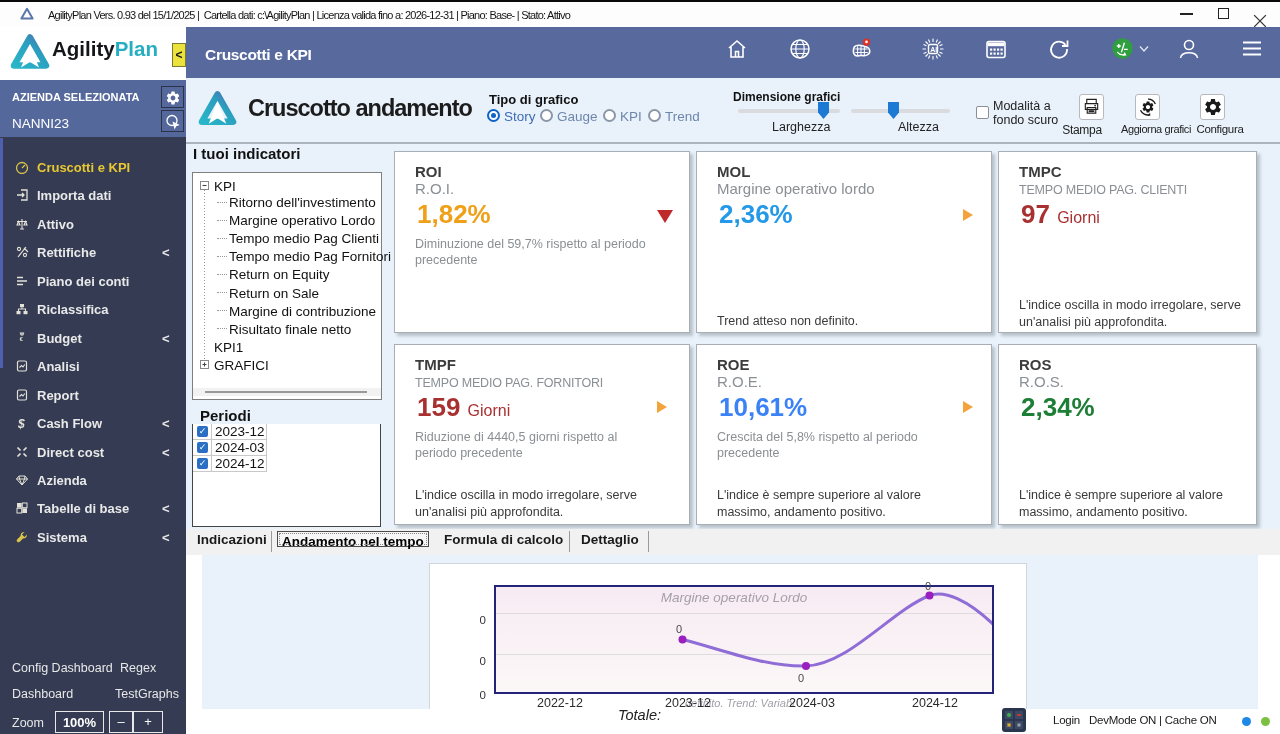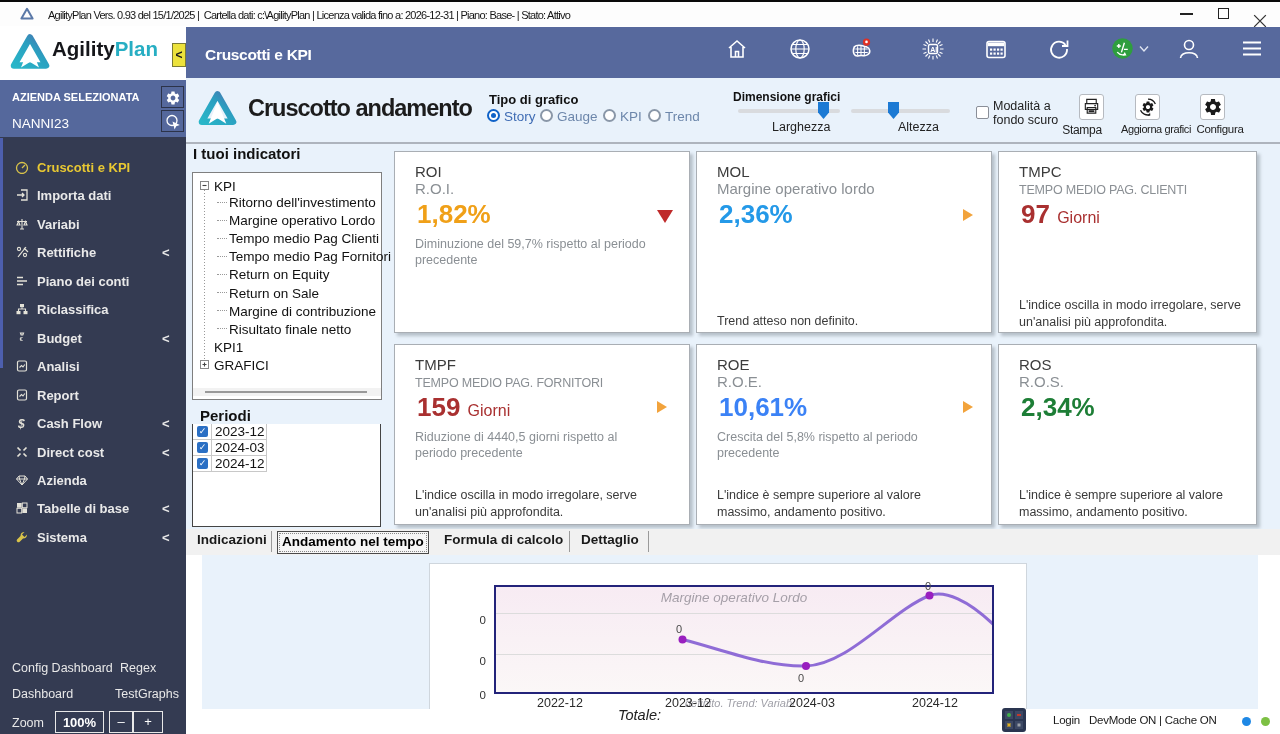--- a/index.html
+++ b/index.html
@@ -57,33 +57,33 @@
 #tree-sb{position:absolute;left:7px;top:244px;width:188px;height:8px;background:#f2f2f2}
 #tree-sb i{position:absolute;left:12px;top:3px;width:162px;height:2px;background:#999}
 #periodi-t{position:absolute;left:14px;top:263px;font-size:15px;font-weight:bold;color:#111}
 #perbox{position:absolute;left:6px;top:280px;width:189px;height:103px;background:#fff;border-left:1px solid #444;border-right:1px solid #444;border-bottom:1px solid #444}
 .prow{position:absolute;left:0;width:74px;height:16px;border-bottom:1px solid #c8c8c8;border-right:1px solid #c8c8c8}
 .prow .ck{position:absolute;left:4px;top:2px;width:11px;height:11px;background:#2a6fc4;border-radius:2px;color:#fff;font-size:9px;line-height:11px;text-align:center}
 .prow .lb{position:absolute;left:22px;top:0px;font-size:13.5px;color:#111}
 .prow .sep{position:absolute;left:18px;top:0;width:1px;height:16px;background:#c8c8c8}
 
 .card{position:absolute;background:#fff;border:1px solid #a9aeb4;box-shadow:3px 3px 3px rgba(110,120,130,.4)}
-.card .t1{position:absolute;left:20px;top:11px;font-size:15px;font-weight:normal;color:#3c3c3c}
+.card .t1{position:absolute;left:20px;top:11px;font-size:15px;font-weight:bold;color:#3c3c3c}
 .card .t2{position:absolute;left:20px;top:28px;font-size:15px;color:#8a8f94;white-space:nowrap}
 .card .val{position:absolute;left:22px;top:47px;font-size:26px;font-weight:bold;white-space:nowrap}
 .card .val small{font-size:16px;font-weight:normal}
 .card .desc{position:absolute;left:20px;top:85px;font-size:12.5px;color:#8a8f94;line-height:15.5px;width:245px}
 .card .note{position:absolute;left:20px;font-size:12.5px;color:#3a3a3a;line-height:16.5px;width:245px}
 .tri-d{position:absolute;width:0;height:0;border-left:8px solid transparent;border-right:8px solid transparent;border-top:13px solid #bf2a2a}
 .tri-r{position:absolute;width:0;height:0;border-top:6px solid transparent;border-bottom:6px solid transparent;border-left:10px solid #f2a33c}
 
 #tabbar{left:186px;top:529px;width:1094px;height:26px;background:#f1f1f1}
 .tab{position:absolute;top:3px;font-size:13.5px;font-weight:bold;color:#1a1a1a;white-space:nowrap}
 .tabsep{position:absolute;top:2px;width:1px;height:21px;background:#9a9a9a}
-#seltab{position:absolute;left:91px;top:2px;width:152px;height:23px;background:#f6f6f6;border:1px solid #4a4a4a;outline:1px dotted #888;outline-offset:-3px;text-align:center;font-size:13.5px;font-weight:bold;line-height:20px}
+#seltab{position:absolute;left:91px;top:2px;width:152px;height:16px;background:#f6f6f6;border:1px solid #4a4a4a;outline:1px dotted #888;outline-offset:-3px;text-align:center;font-size:13.5px;font-weight:bold;line-height:20px}
 
 #tabcontent{left:186px;top:555px;width:1094px;height:154px;background:#fff}
 #bluepanel{position:absolute;left:16px;top:0;width:1056px;height:154px;background:#e9f2fb}
 #chartbox{position:absolute;left:243px;top:8px;width:598px;height:146px;background:#fff;border:1px solid #cfd6dd;border-bottom:none}
 #charttitle{position:absolute;left:0;width:598px;top:3px;text-align:center;font-size:15.5px;font-weight:bold;color:#1a1a1a}
 #plot{position:absolute;left:64px;top:21px;width:500px;height:109px;border:2px solid #23237a;background:linear-gradient(180deg,#f7ebf3,#fbf7f7)}
 .gline{position:absolute;left:0;width:496px;height:1px;background:#dcdcdc}
 .ylab{position:absolute;font-size:11.5px;color:#333;width:20px;text-align:right}
 
 .xlab{position:absolute;font-size:12.5px;color:#2a2a2a;white-space:nowrap}
@@ -149,21 +149,21 @@
       <div class="mitem" style="top:161px">
         <svg class="ic" width="14" height="14" viewBox="0 0 14 14">
           <path d="M6 2 L12 2 L12 12 L6 12 M2 7 L9 7 M7 5 L9 7 L7 9" fill="none" stroke="#e4e2d8" stroke-width="1.3"></path>
         </svg>
         <span class="tx">Importa dati</span>
       </div>
       <div class="mitem" style="top:190px">
         <svg class="ic" width="14" height="14" viewBox="0 0 14 14">
           <path d="M7 2 L7 12 M5 12 L9 12 M2 4.5 L12 4.5 M3.5 4.5 L2 8 L5 8 Z M10.5 4.5 L9 8 L12 8 Z" fill="none" stroke="#e4e2d8" stroke-width="1.1"></path>
         </svg>
-        <span class="tx">Variabi</span>
+        <span class="tx">Attivo</span>
       </div>
       <div class="mitem" style="top:218px">
         <svg class="ic" width="14" height="14" viewBox="0 0 14 14">
           <circle cx="4" cy="4" r="1.6" fill="none" stroke="#e4e2d8" stroke-width="1.1"></circle>
           <circle cx="10" cy="10" r="1.6" fill="none" stroke="#e4e2d8" stroke-width="1.1"></circle>
           <path d="M11 2 L3 12 M9 3 L13 7" stroke="#e4e2d8" stroke-width="1.2"></path>
         </svg>
         <span class="tx">Rettifiche</span>
         <span class="ch">&lt;</span>
       </div>

